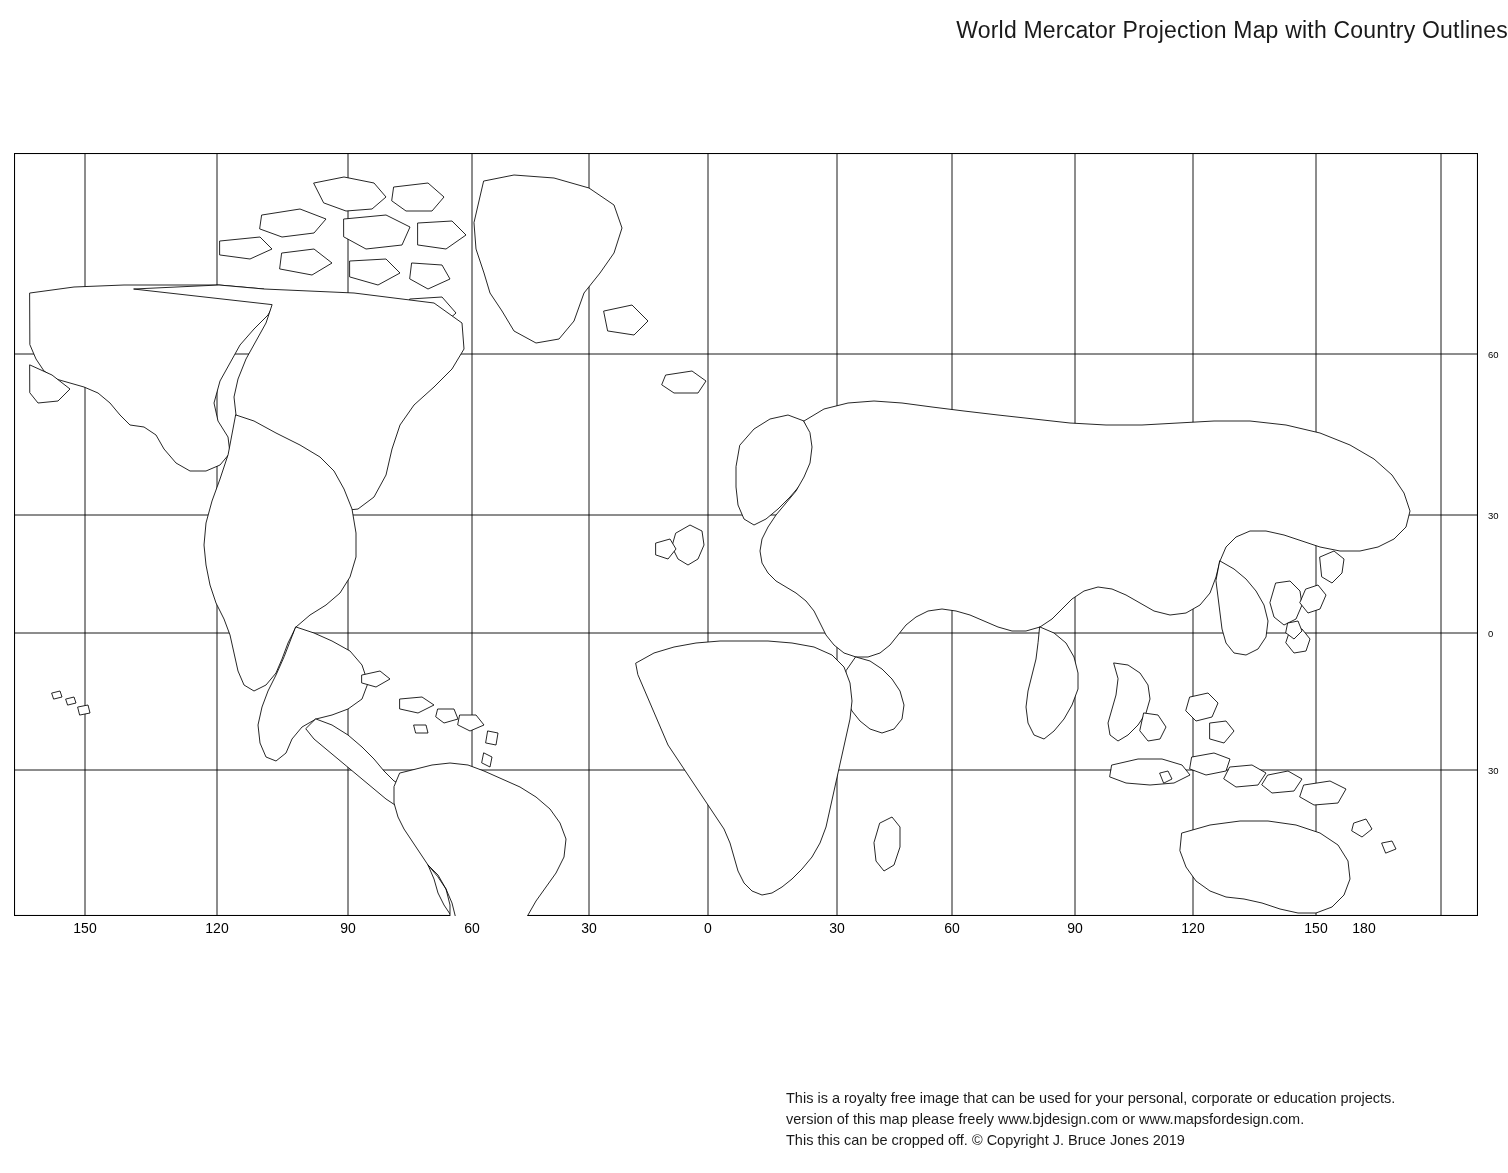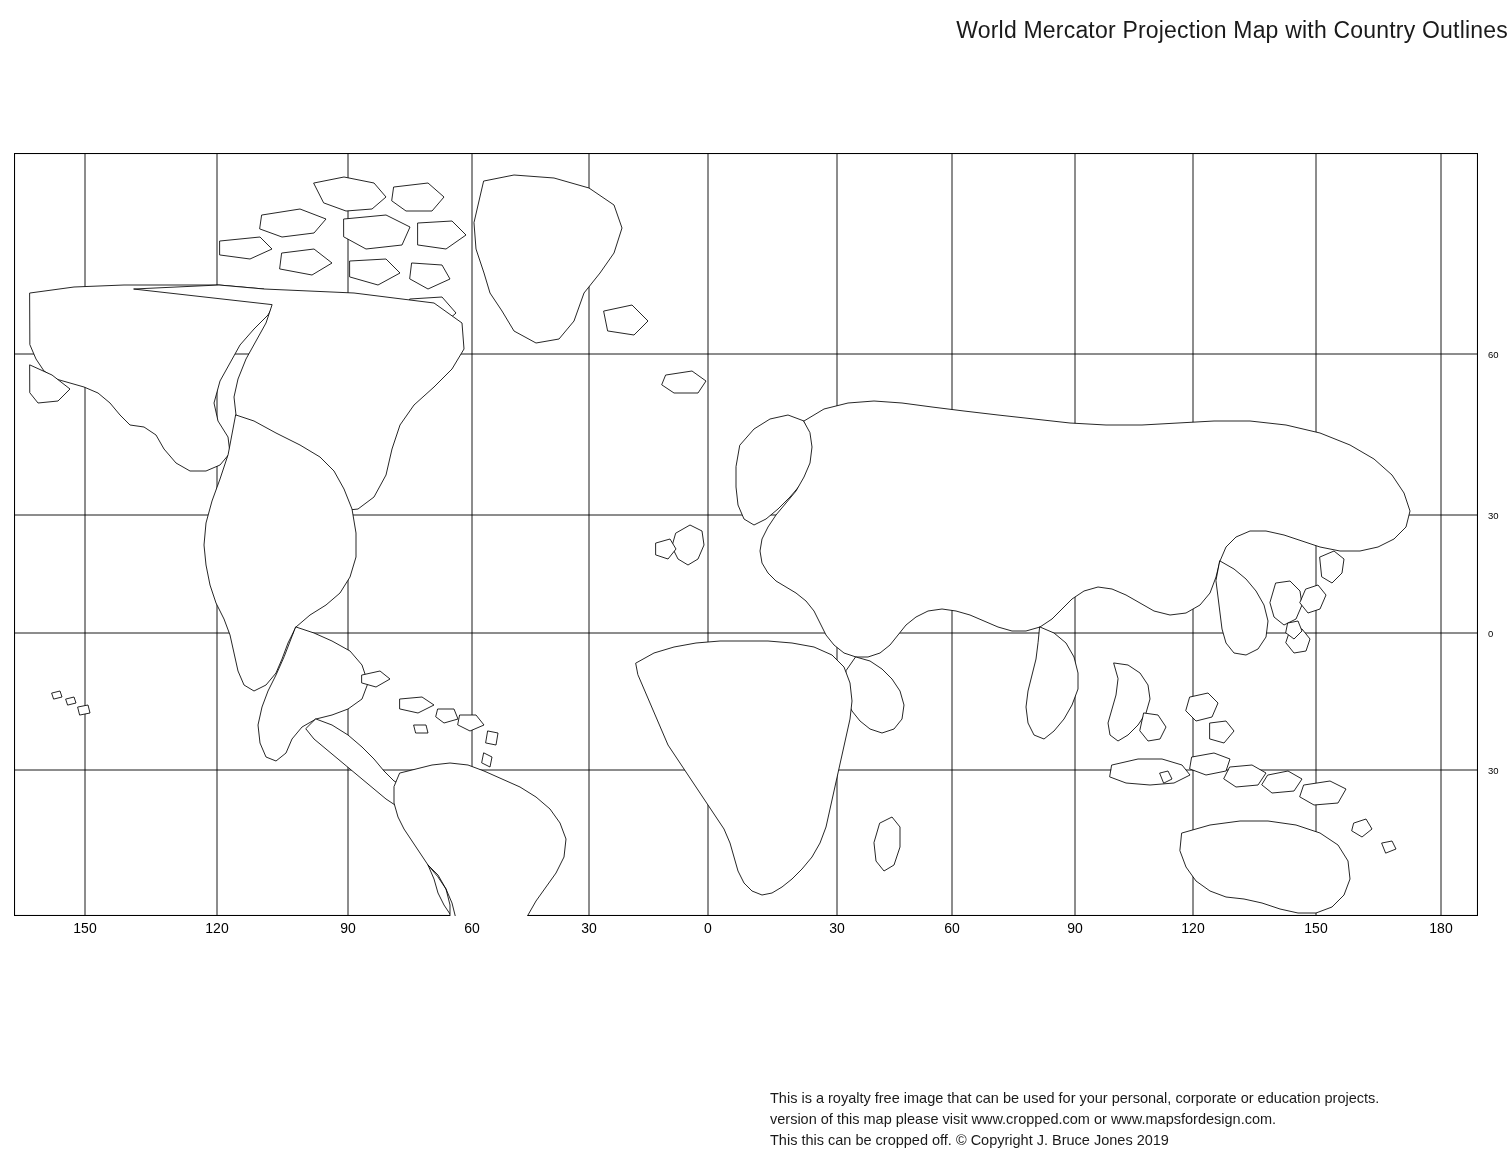--- a/index.html
+++ b/index.html
@@ -72,20 +72,21 @@
     position: absolute;
     left: 770px;
     top: 1088px;
     width: 730px;
     font-size: 14.5px;
     line-height: 21px;
     color: #1a1a1a;
   }
   #credit-block .line {
     white-space: nowrap;
+    margin-left: 16px;
   }
   #copyright-strong {
     font-weight: normal;
   }
 </style>
 </head>
 <body>
 
 <h1 id="page-title">World Mercator Projection Map with Country Outlines</h1>
 
@@ -201,28 +202,28 @@
   <div class="lon-label" style="left:203px; top:767px;">120</div>
   <div class="lon-label" style="left:334px; top:767px;">90</div>
   <div class="lon-label" style="left:458px; top:767px;">60</div>
   <div class="lon-label" style="left:575px; top:767px;">30</div>
   <div class="lon-label" style="left:694px; top:767px;">0</div>
   <div class="lon-label" style="left:823px; top:767px;">30</div>
   <div class="lon-label" style="left:938px; top:767px;">60</div>
   <div class="lon-label" style="left:1061px; top:767px;">90</div>
   <div class="lon-label" style="left:1179px; top:767px;">120</div>
   <div class="lon-label" style="left:1302px; top:767px;">150</div>
-  <div class="lon-label" style="left:1427px; top:767px;">180</div>
+  <div class="lon-label" style="left:1350px; top:767px;">180</div>
 
   <div class="lat-label" style="left:1474px; top:201px;">60</div>
   <div class="lat-label" style="left:1474px; top:362px;">30</div>
   <div class="lat-label" style="left:1474px; top:480px;">0</div>
   <div class="lat-label" style="left:1474px; top:617px;">30</div>
 </div>
 
 <div id="credit-block">
   <div class="line">This is a royalty free image that can be used for your personal, corporate or education projects.</div>
-  <div class="line">version of this map please visit www.cropped.com or www.mapsfordesign.com.</div>
+  <div class="line">version of this map please freely www.bjdesign.com or www.mapsfordesign.com.</div>
   <div class="line">
     <span>This this can be cropped off.</span>
     <span id="copyright-strong">© Copyright J. Bruce Jones 2019</span>
   </div>
 </div>
 
 </body></html>

